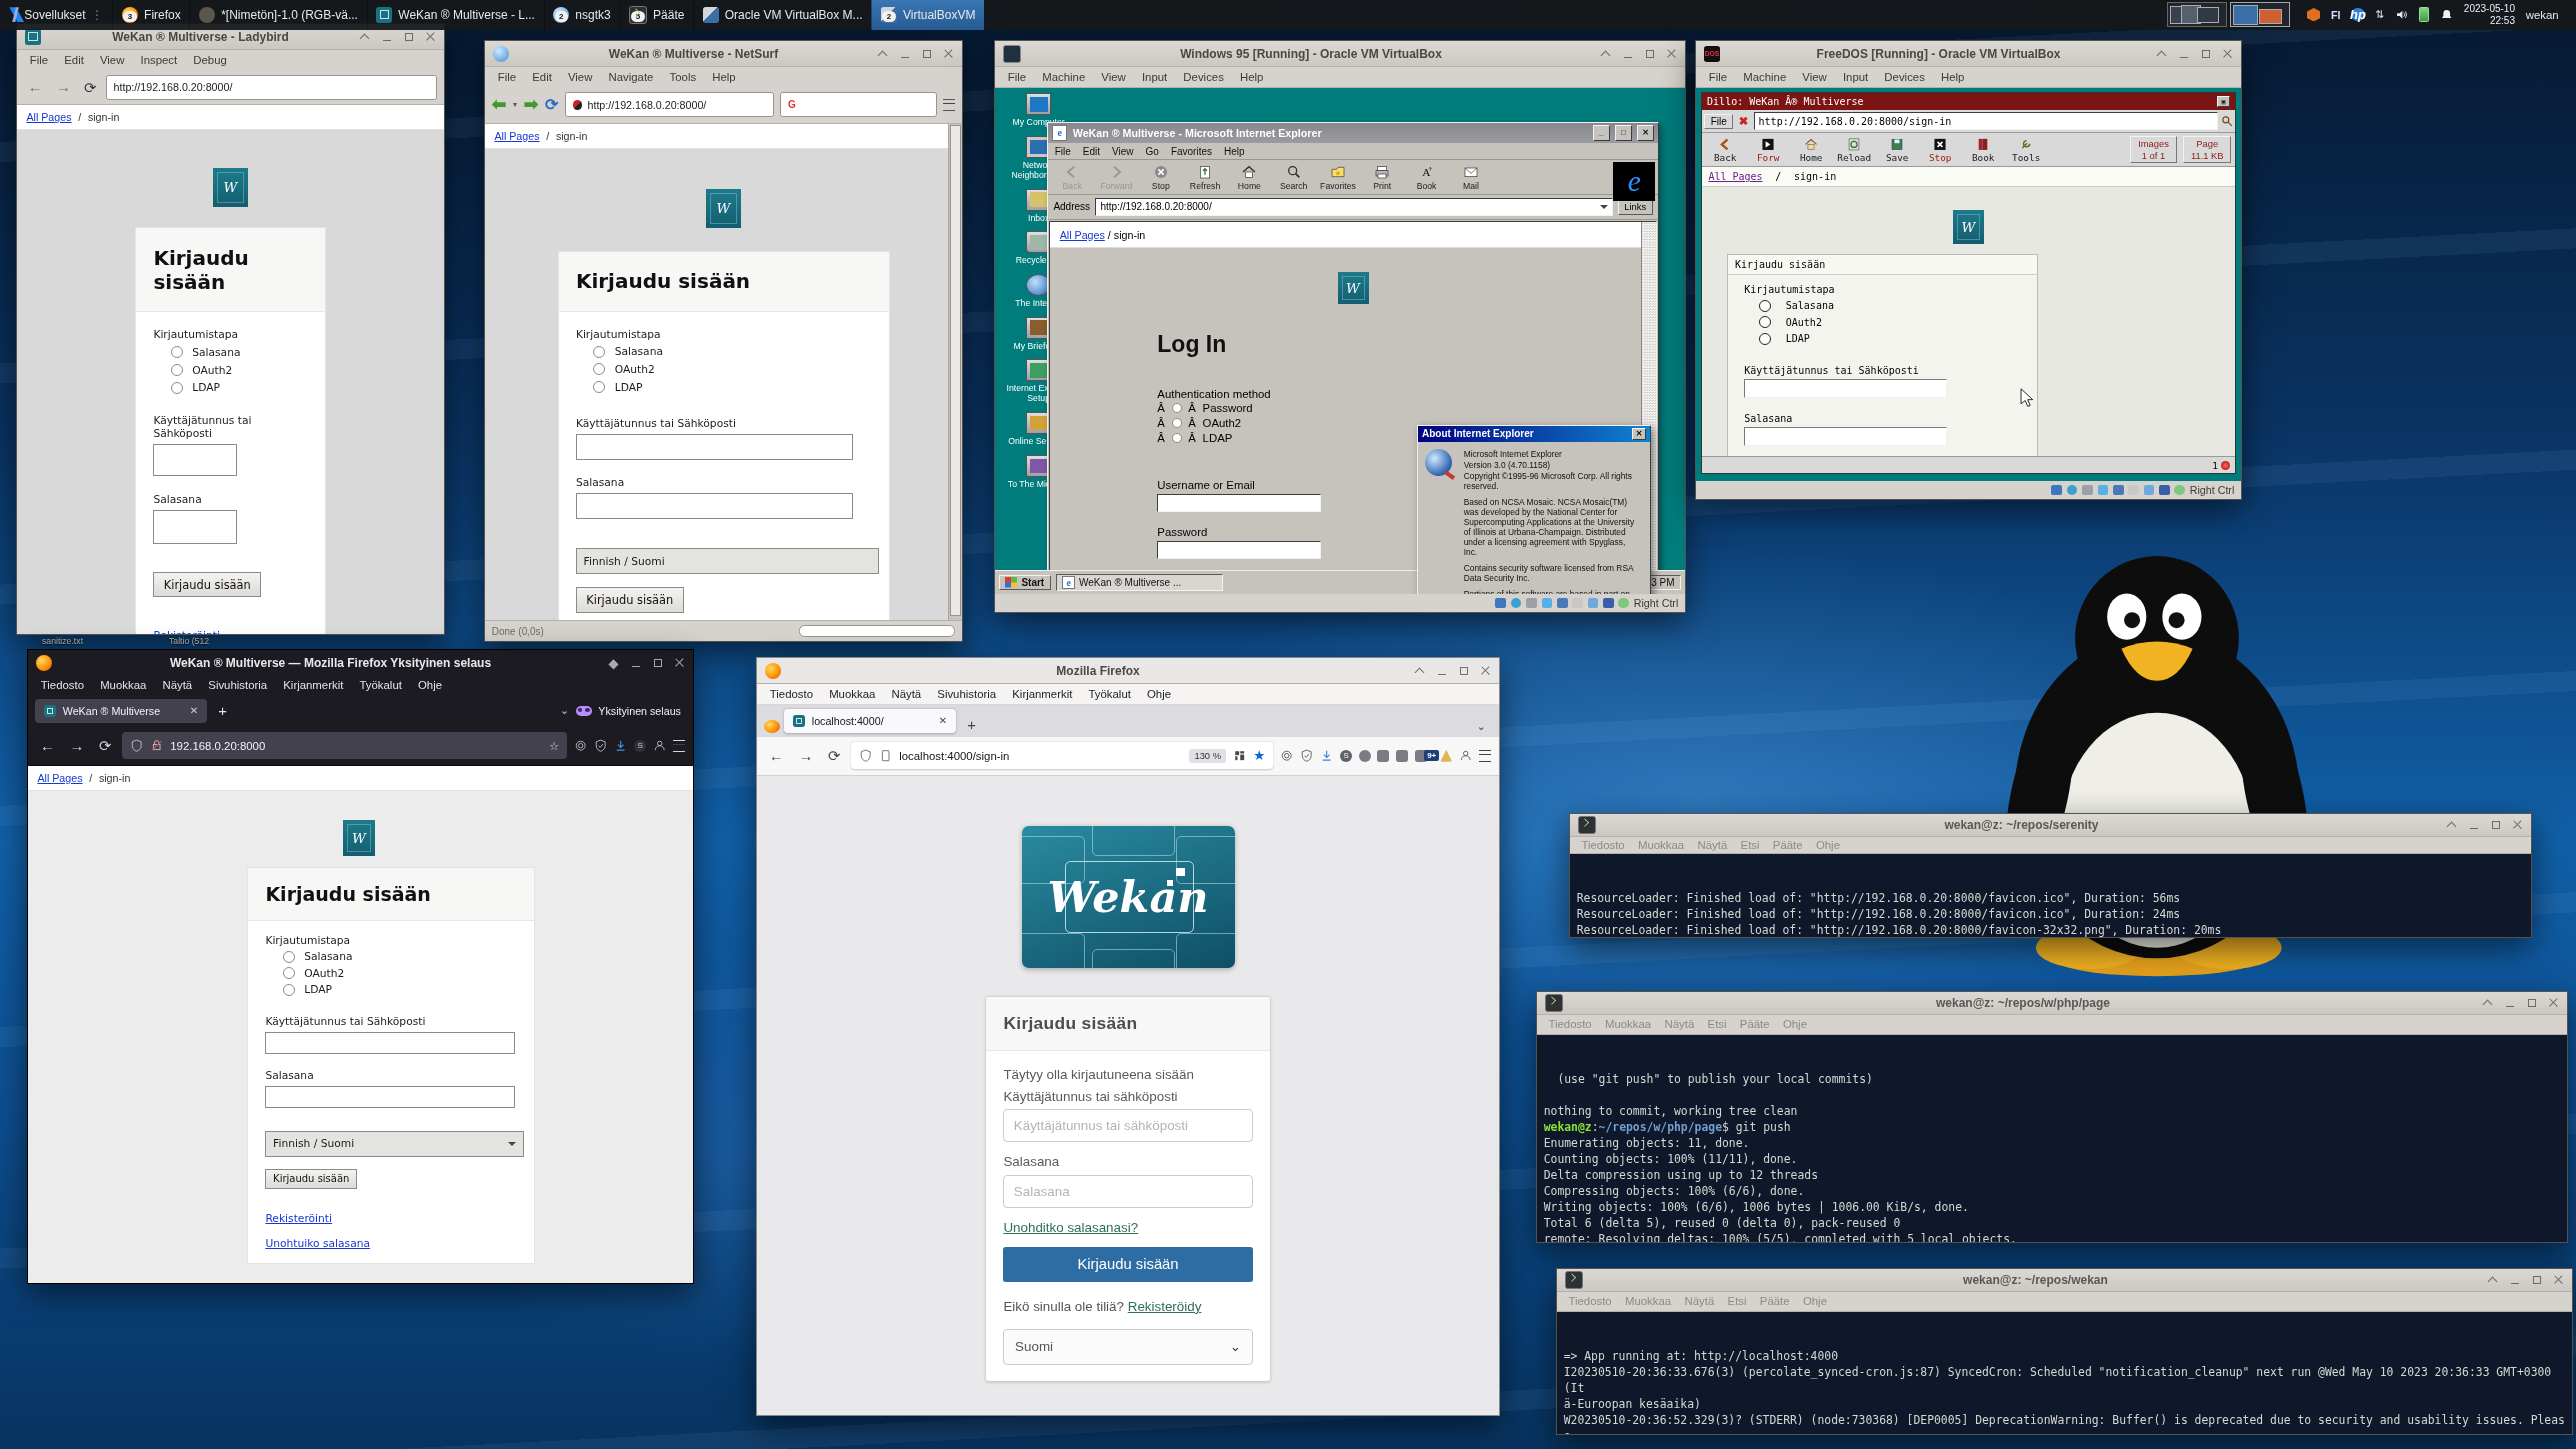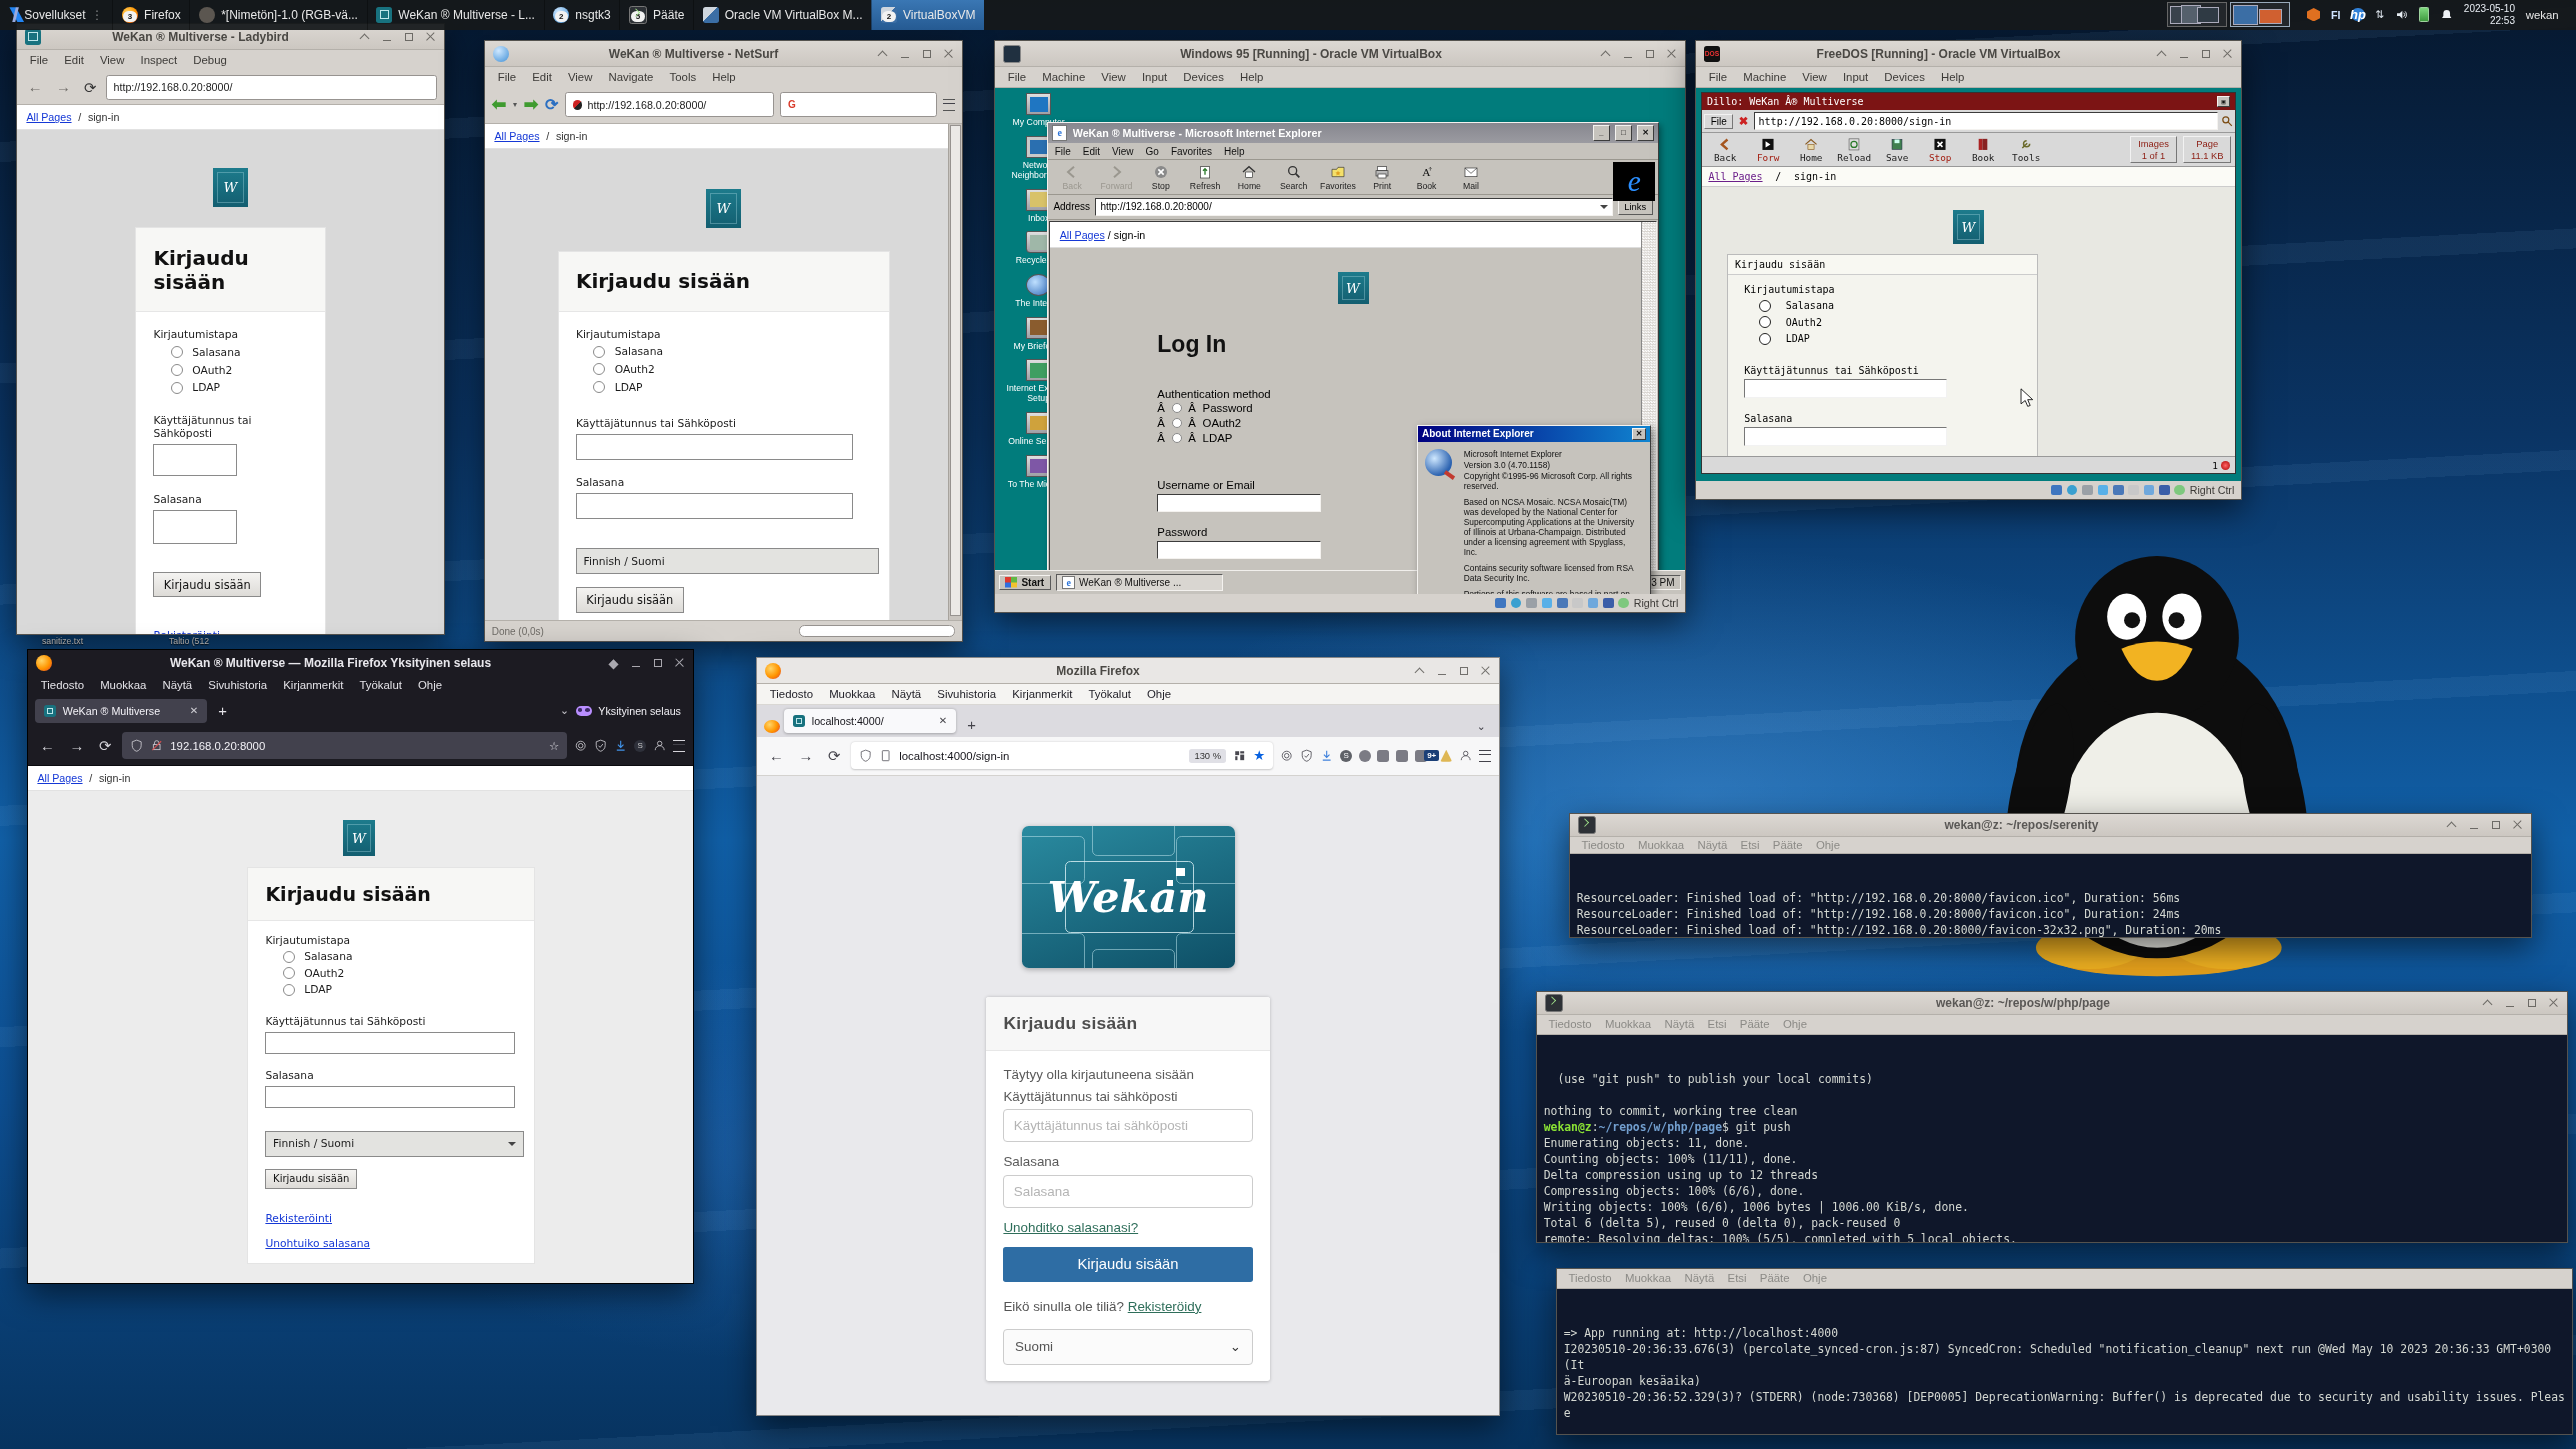--- a/index.html
+++ b/index.html
@@ -1135,20 +1135,30 @@
         <span class="menu-item" style="padding:2px 6px;">Etsi</span>
         <span class="menu-item" style="padding:2px 6px;">Pääte</span>
         <span class="menu-item" style="padding:2px 6px;">Ohje</span>
     </div>
     <div class="termbody">
       <div class="tline"><span class="tuser"></span><span></span><span class="tpath"></span><span>  (use "git push" to publish your local commits)</span></div><div class="tline"><span class="tuser"></span><span></span><span class="tpath"></span><span> </span></div><div class="tline"><span class="tuser"></span><span></span><span class="tpath"></span><span>nothing to commit, working tree clean</span></div><div class="tline"><span class="tuser">wekan@z</span><span>:</span><span class="tpath">~/repos/w/php/page</span><span>$ git push</span></div><div class="tline"><span class="tuser"></span><span></span><span class="tpath"></span><span>Enumerating objects: 11, done.</span></div><div class="tline"><span class="tuser"></span><span></span><span class="tpath"></span><span>Counting objects: 100% (11/11), done.</span></div><div class="tline"><span class="tuser"></span><span></span><span class="tpath"></span><span>Delta compression using up to 12 threads</span></div><div class="tline"><span class="tuser"></span><span></span><span class="tpath"></span><span>Compressing objects: 100% (6/6), done.</span></div><div class="tline"><span class="tuser"></span><span></span><span class="tpath"></span><span>Writing objects: 100% (6/6), 1006 bytes | 1006.00 KiB/s, done.</span></div><div class="tline"><span class="tuser"></span><span></span><span class="tpath"></span><span>Total 6 (delta 5), reused 0 (delta 0), pack-reused 0</span></div><div class="tline"><span class="tuser"></span><span></span><span class="tpath"></span><span>remote: Resolving deltas: 100% (5/5), completed with 5 local objects.</span></div>
     </div>
   </div>
 
   <div class="win term" style="left:1556px;top:1268px;width:1015px;height:165px;z-index:7;">
+    <div class="tb" style="flex:0 0 22px;">
+      <span class="ticon ti-term"></span>
+      <span class="tb-title">wekan@z: ~/repos/wekan</span>
+      <span class="winctl">
+          <span class="wc up"></span>
+          <span class="wc min"></span>
+          <span class="wc max"></span>
+          <span class="wc close"></span>
+        </span>
+    </div>
     <div class="menubar gray">
       <span class="menu-item" style="padding:2px 6px;">Tiedosto</span>
         <span class="menu-item" style="padding:2px 6px;">Muokkaa</span>
         <span class="menu-item" style="padding:2px 6px;">Näytä</span>
         <span class="menu-item" style="padding:2px 6px;">Etsi</span>
         <span class="menu-item" style="padding:2px 6px;">Pääte</span>
         <span class="menu-item" style="padding:2px 6px;">Ohje</span>
     </div>
     <div class="termbody" style="white-space:pre-wrap;word-break:break-all;">
       <div class="tline"><span class="tuser"></span><span></span><span class="tpath"></span><span>=&gt; App running at: http://localhost:4000</span></div><div class="tline"><span class="tuser"></span><span></span><span class="tpath"></span><span>I20230510-20:36:33.676(3) (percolate_synced-cron.js:87) SyncedCron: Scheduled "notification_cleanup" next run @Wed May 10 2023 20:36:33 GMT+0300 (It</span></div><div class="tline"><span class="tuser"></span><span></span><span class="tpath"></span><span>ä-Euroopan kesäaika)</span></div><div class="tline"><span class="tuser"></span><span></span><span class="tpath"></span><span>W20230510-20:36:52.329(3)? (STDERR) (node:730368) [DEP0005] DeprecationWarning: Buffer() is deprecated due to security and usability issues. Please</span></div>

